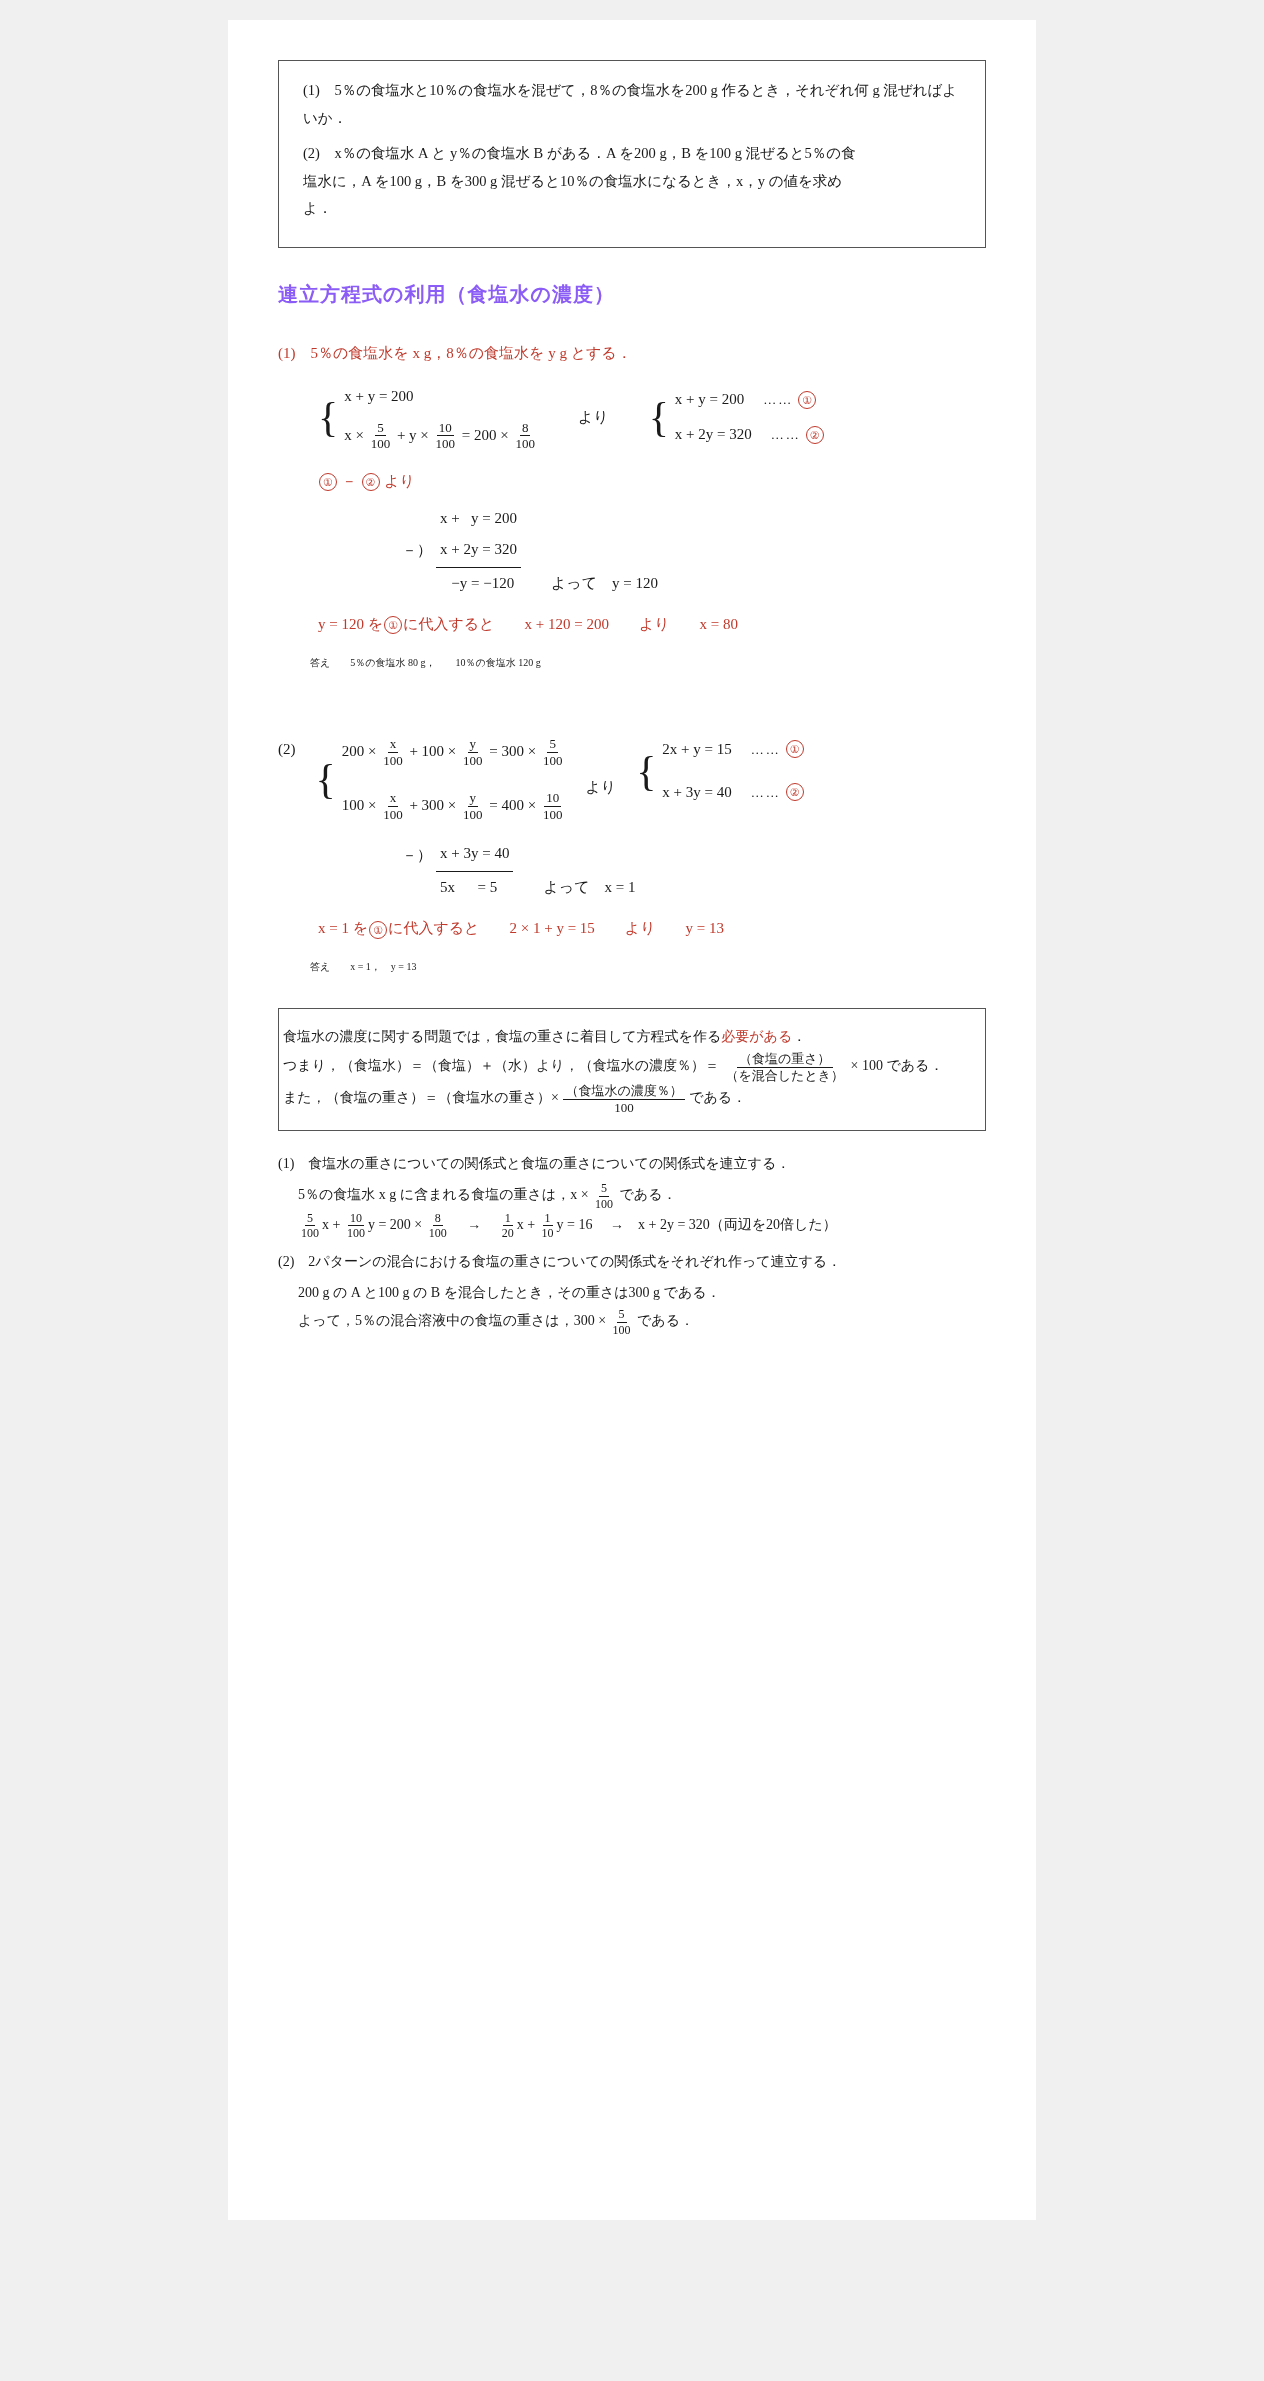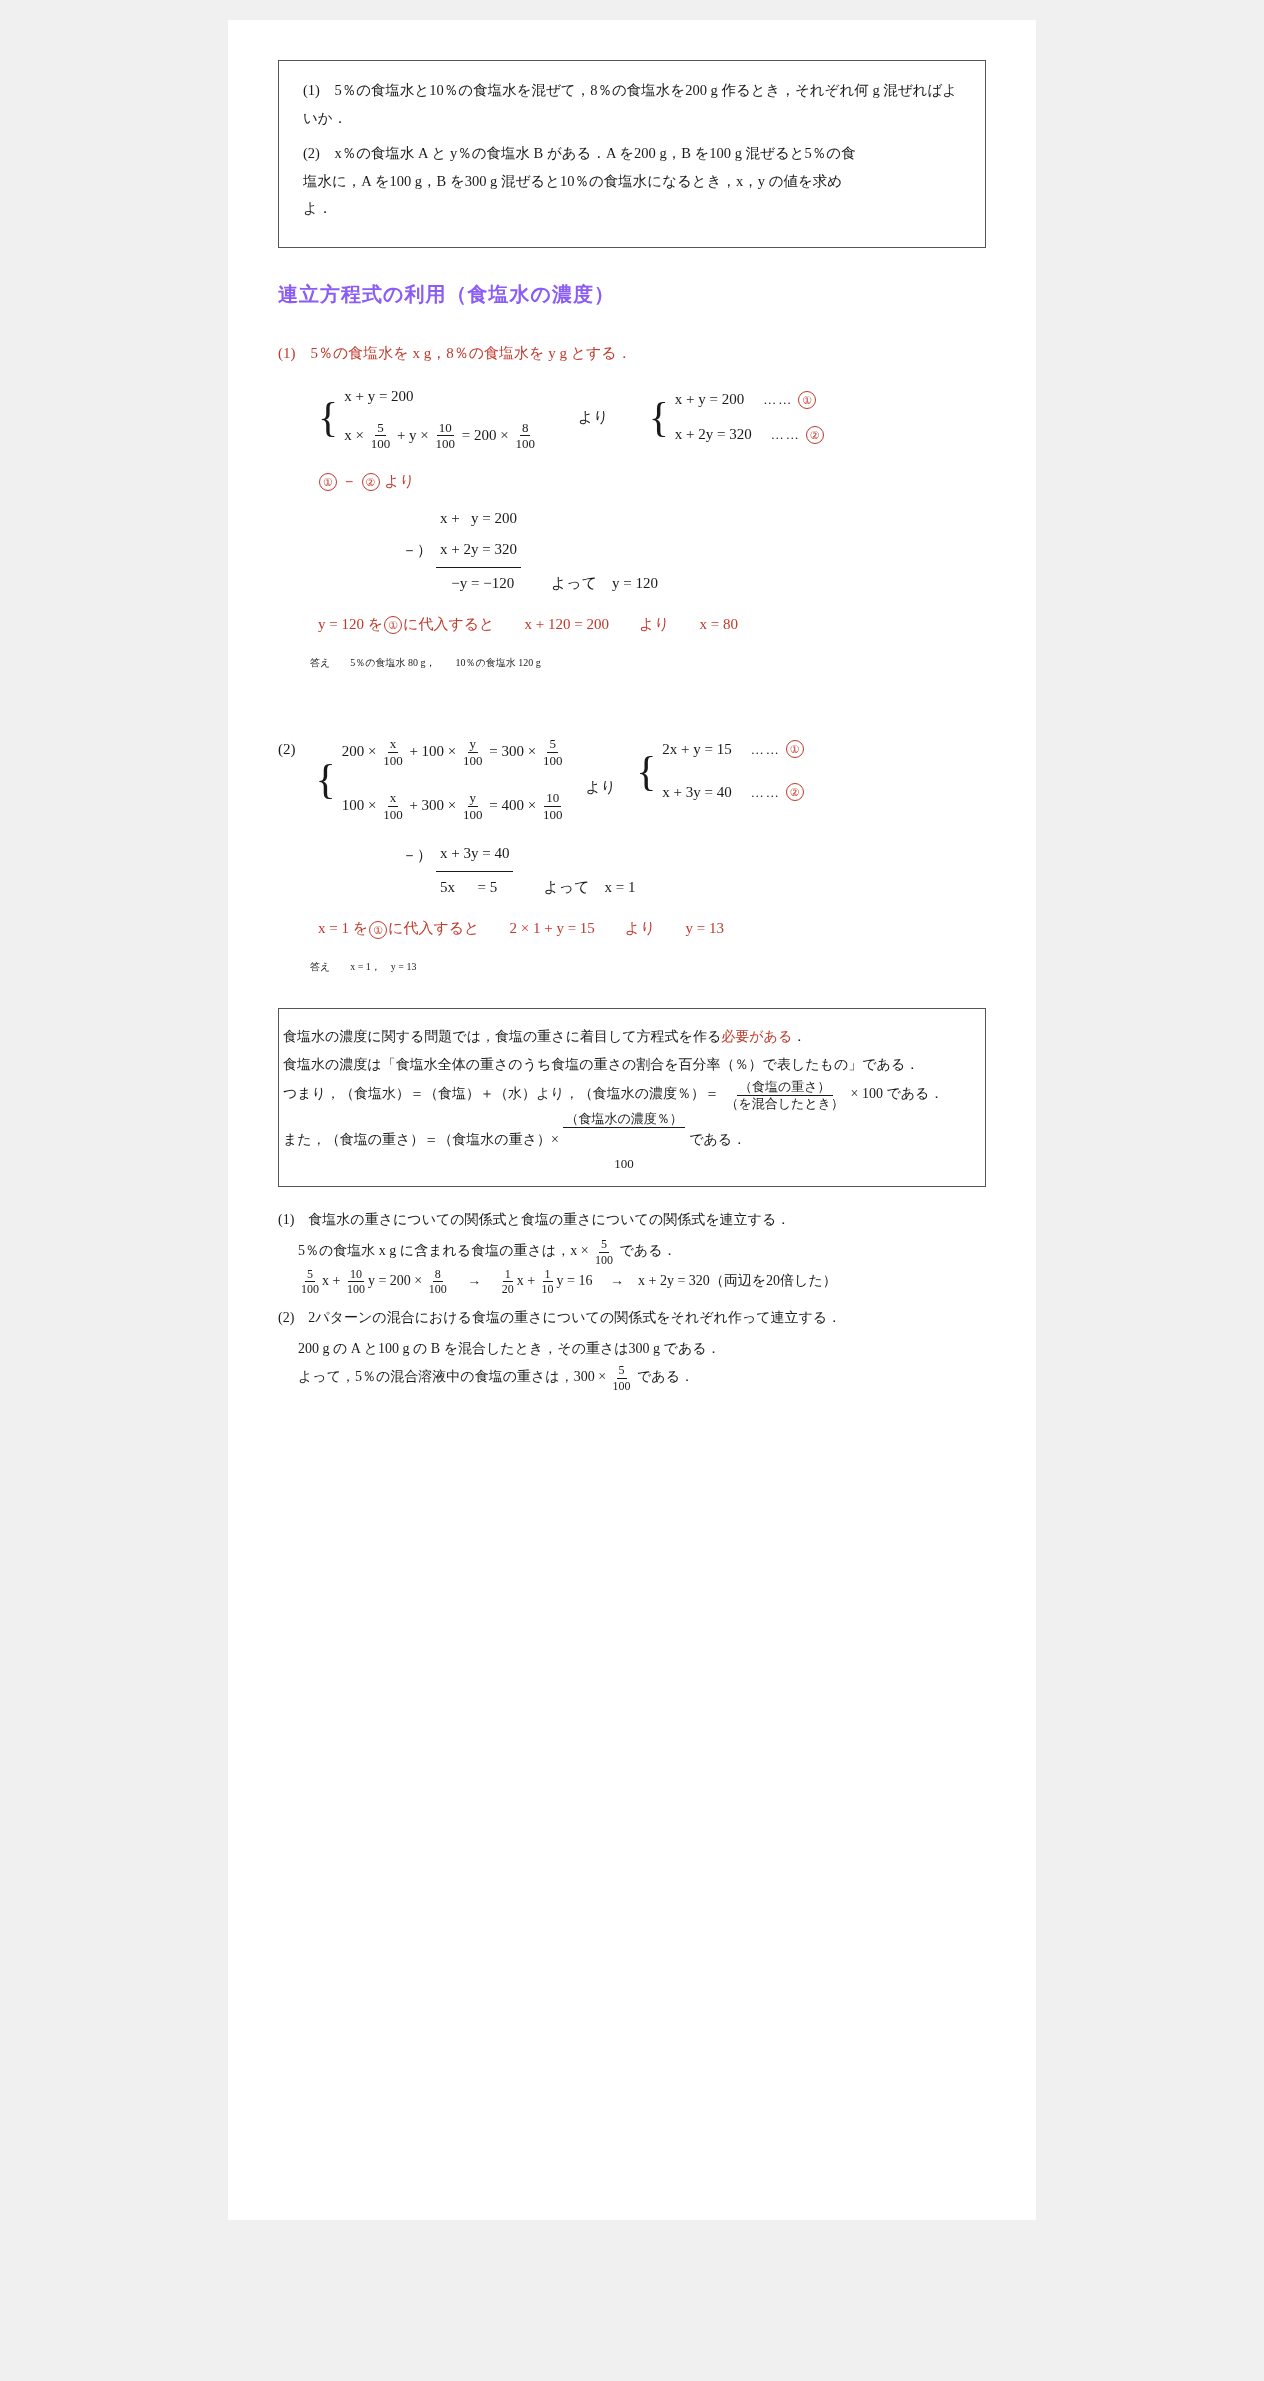--- a/index.html
+++ b/index.html
@@ -333,33 +333,30 @@
     </div>
 
     <div class="answer-line">答え　　x = 1，　y = 13</div>
   </div>
 
   <div class="note-box">
     <div>
       食塩水の濃度に関する問題では，食塩の重さに着目して方程式を作る<span class="red-text">必要がある</span>．
     </div>
     <div>
-      食塩水の濃度は「食塩水全体の重さのうち食塩の重さの割合を百分率（％）で表したもの」である．
-    </div>
-    <div>
       つまり，（食塩水）＝（食塩）＋（水）より，（食塩水の濃度％）＝
       <span class="fraction" style="font-size:13px;">
           <span class="num">（食塩の重さ）</span>
           <span class="den">（を混合したとき）</span>
         </span>
       × 100 である．
     </div>
     <div>
       また，（食塩の重さ）＝（食塩水の重さ）×
-      <span class="fraction" style="font-size:13px;gap:28px;">
+      <span class="fraction" style="font-size:13px;">
           <span class="num">（食塩水の濃度％）</span>
           <span class="den">100</span>
         </span>
       である．
     </div>
   </div>
 
   <div class="note-label">
     (1)　食塩水の重さについての関係式と食塩の重さについての関係式を連立する．
   </div>

